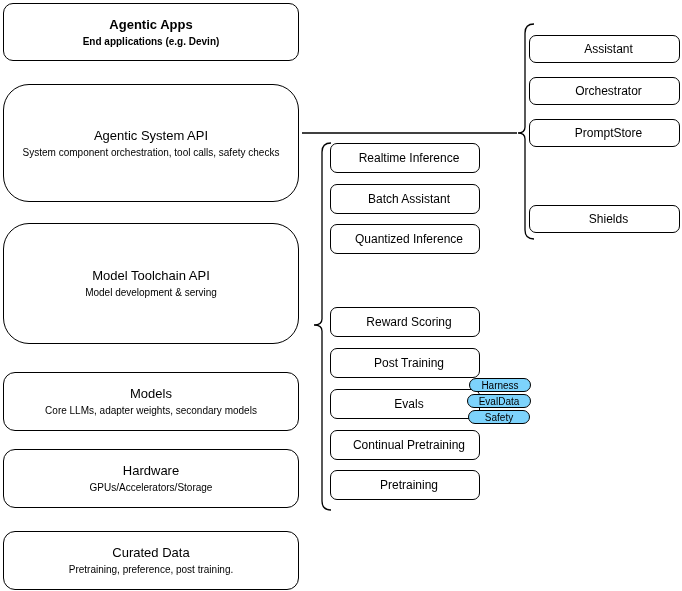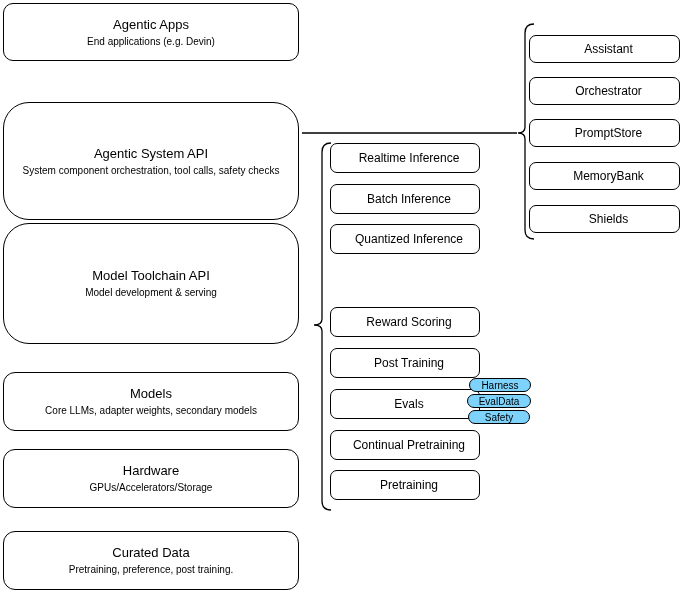--- a/index.html
+++ b/index.html
@@ -76,26 +76,26 @@
 <body>
 
 <div class="canvas">
 
   <svg class="connectors" width="682" height="591" viewBox="0 0 682 591">
     <path d="M302,133 L517,133"></path>
     <path d="M534,24 Q525,24 525,33 L525,127 Q525,133 518,133 Q525,133 525,139 L525,230 Q525,239 534,239"></path>
     <path d="M331,143 Q322,143 322,152 L322,319 Q322,325 314,325 Q322,325 322,331 L322,501 Q322,510 331,510"></path>
   </svg>
 
-  <div class="node layer-box" style="top:3px; height:58px; border-radius:10px;">
+  <div class="node layer-box" style="top:3px; height:58px; border-radius:10px;font-weight:bold;">
     <div class="node-title">Agentic Apps</div>
     <div class="node-subtitle">End applications (e.g. Devin)</div>
   </div>
 
-  <div class="node layer-box" style="top:102px; height:118px; border-radius:26px;">
+  <div class="node layer-box" style="top:84px; height:118px; border-radius:26px;">
     <div class="node-title">Agentic System API</div>
     <div class="node-subtitle">System component orchestration, tool calls, safety checks</div>
   </div>
 
   <div class="node layer-box" style="top:223px; height:121px; border-radius:26px;">
     <div class="node-title">Model Toolchain API</div>
     <div class="node-subtitle">Model development &amp; serving</div>
   </div>
 
   <div class="node layer-box" style="top:372px; height:59px; border-radius:12px;">
@@ -110,21 +110,21 @@
 
   <div class="node layer-box" style="top:531px; height:59px; border-radius:12px;">
     <div class="node-title">Curated Data</div>
     <div class="node-subtitle">Pretraining, preference, post training.</div>
   </div>
 
   <div class="node mid-box" style="top:143px;">
     <div class="node-label">Realtime Inference</div>
   </div>
   <div class="node mid-box" style="top:184px;">
-    <div class="node-label">Batch Inference</div>
+    <div class="node-label">Batch Assistant</div>
   </div>
   <div class="node mid-box" style="top:224px;">
     <div class="node-label">Quantized Inference</div>
   </div>
   <div class="node mid-box" style="top:307px;">
     <div class="node-label">Reward Scoring</div>
   </div>
   <div class="node mid-box" style="top:348px;">
     <div class="node-label">Post Training</div>
   </div>
@@ -144,20 +144,17 @@
 
   <div class="node right-box" style="top:35px;">
     <div class="node-label">Assistant</div>
   </div>
   <div class="node right-box" style="top:77px;">
     <div class="node-label">Orchestrator</div>
   </div>
   <div class="node right-box" style="top:119px;">
     <div class="node-label">PromptStore</div>
   </div>
-  <div class="node right-box" style="top:162px;">
-    <div class="node-label">MemoryBank</div>
-  </div>
   <div class="node right-box" style="top:205px;">
     <div class="node-label">Shields</div>
   </div>
 
 </div>
 
 </body></html>

